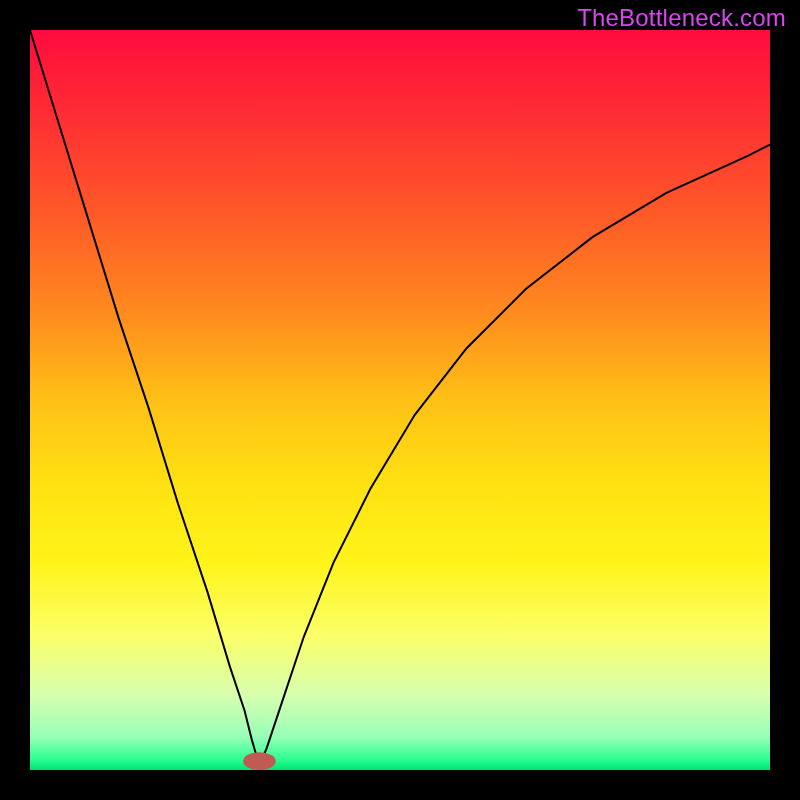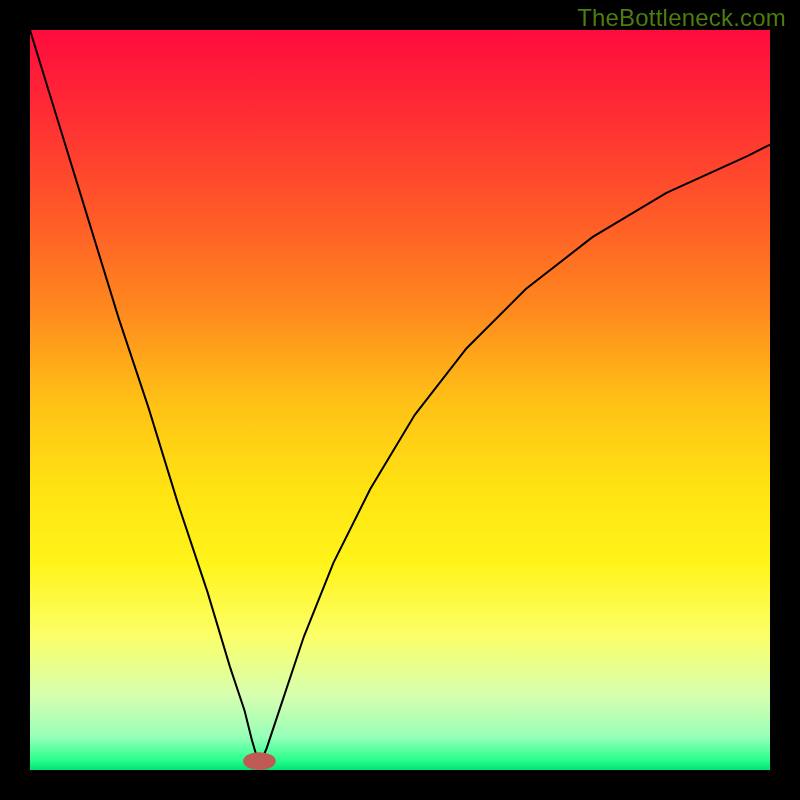--- a/index.html
+++ b/index.html
@@ -22,21 +22,21 @@
     top: 30px;
     left: 30px;
     width: 740px;
     height: 740px;
     overflow: hidden;
   }
   .watermark {
     position: absolute;
     top: 4px;
     right: 14px;
-    color: #4d7c0f;
+    color: #d946ef;
     font-size: 24px;
     font-weight: 500;
     letter-spacing: 0.2px;
     z-index: 10;
   }
   svg { display: block; }
 </style>
 </head>
 <body>
 

